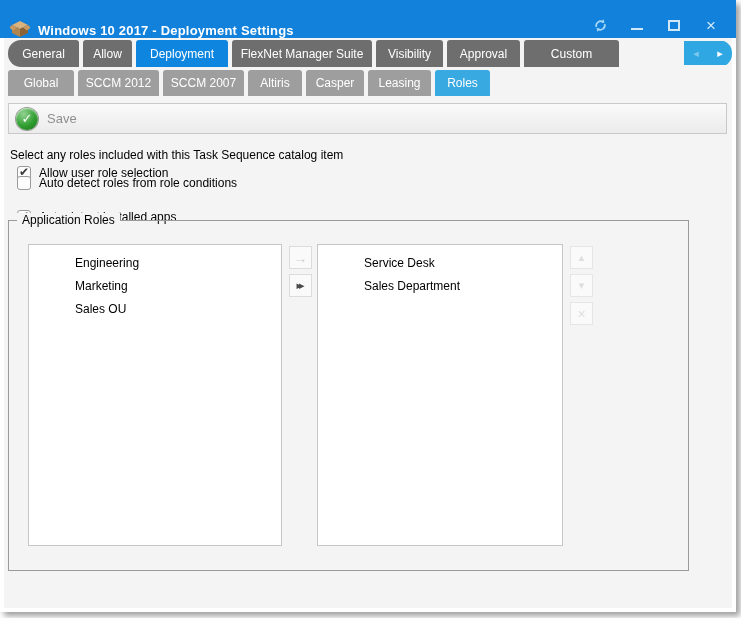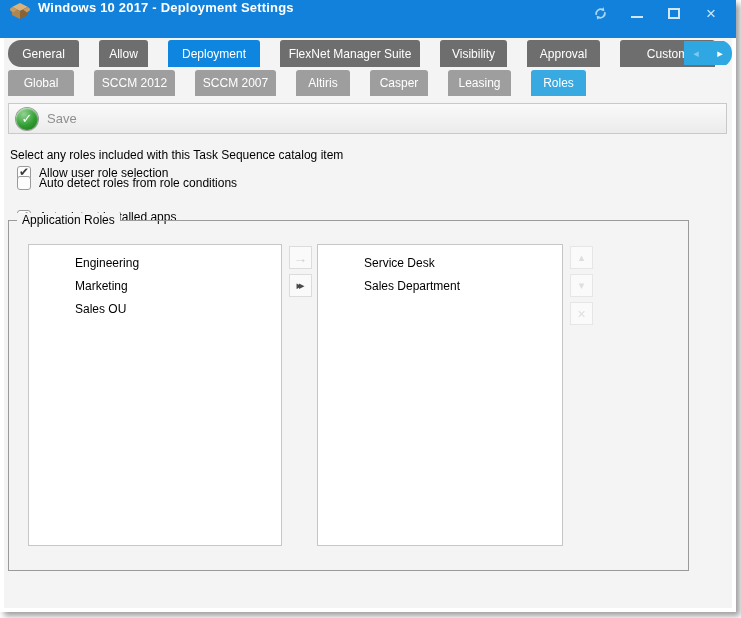--- a/index.html
+++ b/index.html
@@ -4,35 +4,35 @@
 <style>
   * { margin:0; padding:0; box-sizing:border-box; }
   html,body { width:741px; height:618px; background:#ffffff;
               font-family:"Liberation Sans","DejaVu Sans",sans-serif; overflow:hidden; }
 
   .window { position:absolute; left:0; top:0; width:736px; height:612px;
             background:#fff; box-shadow:4px 4px 6px rgba(0,0,0,0.38); }
 
   
   .titlebar { position:absolute; left:0; top:0; width:100%; height:38px;
-              background:#1181dc; display:flex; align-items:flex-start; padding:0 10px; }
+              background:#1181dc; display:flex; align-items:flex-end; padding:0 10px; }
   .app-icon { width:20px; height:20px; margin-right:8px; flex-shrink:0; }
   .title { color:#fff; font-weight:bold; font-size:13px; letter-spacing:.2px; }
   .tb-controls { margin-left:auto; display:flex; align-items:center; gap:7px; }
   .tb-btn { width:30px; height:26px; display:flex; align-items:center;
             justify-content:center; color:#cfe7f8; cursor:pointer; }
   .min-glyph { width:12px; height:2px; background:#cfe7f8; margin-top:8px; }
   .max-glyph { width:12px; height:11px; border:2px solid #cfe7f8; }
   .close-glyph { font-size:17px; line-height:17px; }
 
   
   .body { position:absolute; left:4px; top:38px; width:728px; height:570px; background:#f4f4f4; }
 
   
-  .tabs-row { position:absolute; display:flex; gap:20px;border-radius:13px; }
+  .tabs-row { position:absolute; display:flex; gap:4px;border-radius:13px; }
   .row1 { left:4px; top:2px; height:27px; width:724px; overflow:hidden; }
   .row2 { left:4px; top:32px; height:26px; }
   .tab { display:flex; align-items:center; justify-content:center; color:#fff;
          font-size:12px; border-radius:3px 3px 0 0; white-space:nowrap;
          flex-shrink:0; cursor:pointer; overflow:hidden; }
   .row1 .tab { background:#6e6e6e; }
   .row1 .tab.selected { background:#0e86e0; }
   .row2 .tab { background:#9e9e9e; }
   .row2 .tab.selected { background:#39a9e2; }
   .tab-scroll { position:absolute; right:0; top:1px; width:48px; height:24px;

